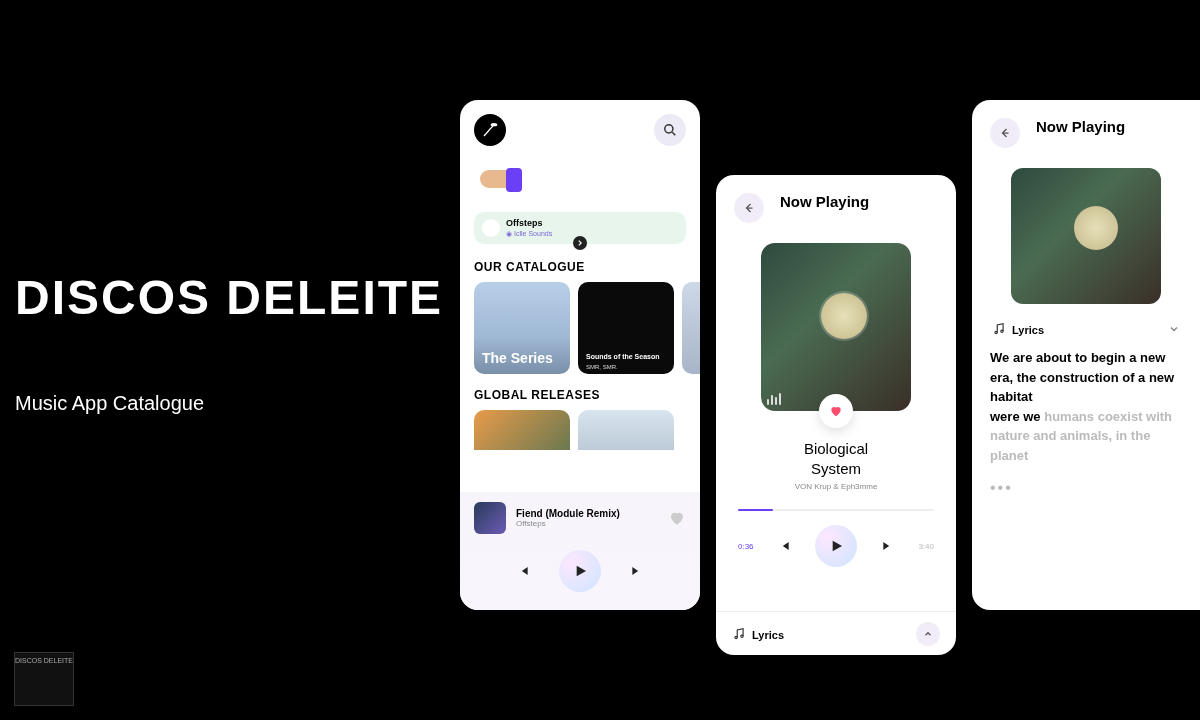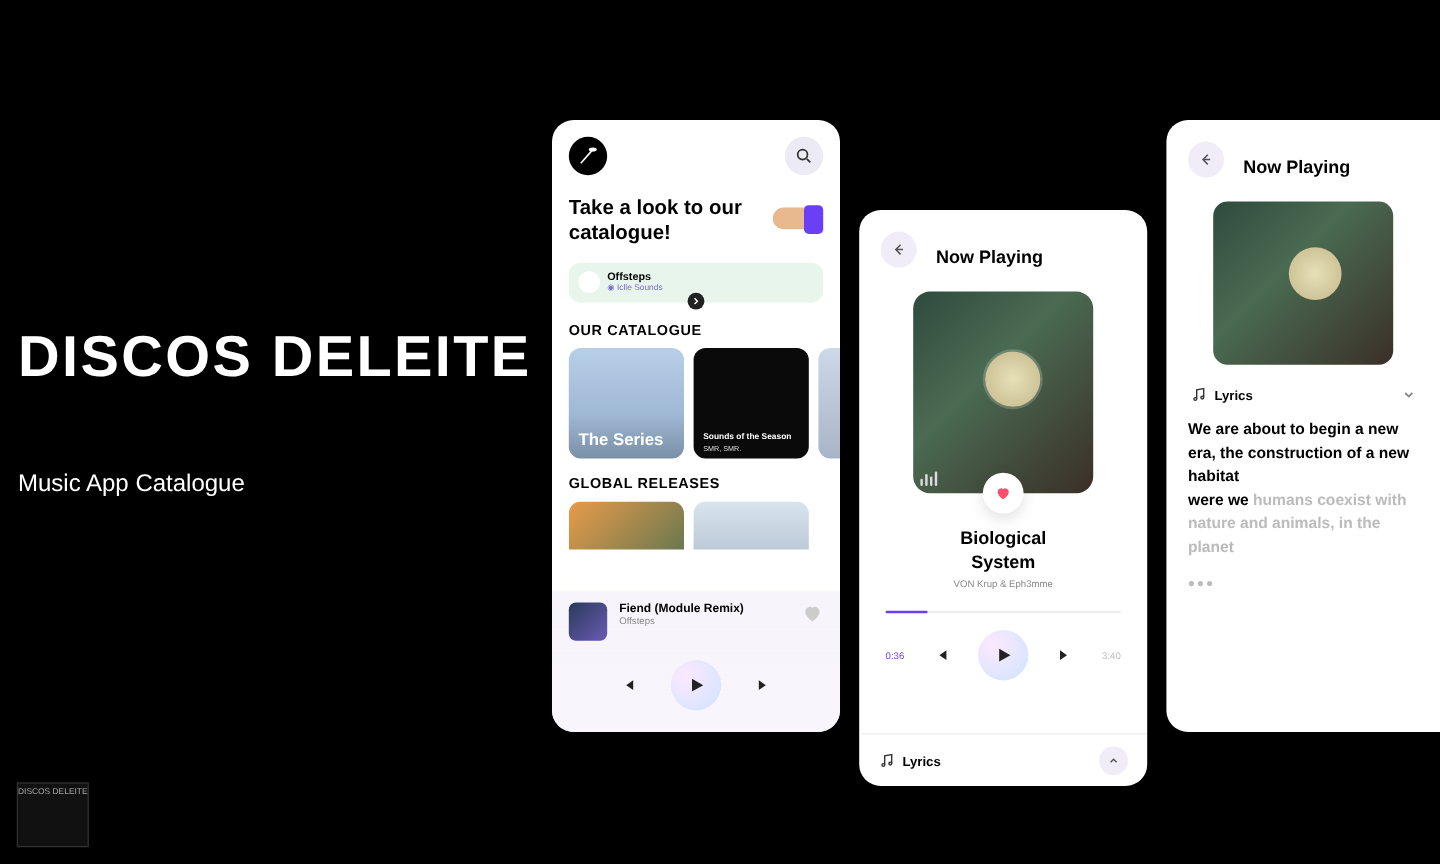--- a/index.html
+++ b/index.html
@@ -34,39 +34,39 @@
 .card-row{display:flex;gap:8px;margin-bottom:14px}
 .album-card{width:96px;height:92px;border-radius:10px;position:relative;overflow:hidden;flex-shrink:0}
 .album-card.dark{background:#0a0a0a}
 .album-card.city{background:linear-gradient(180deg,#b8cfe8 0%,#9fb8d4 60%,#7a8fa8 100%)}
 .card-label{position:absolute;left:8px;bottom:8px;font-size:14px;font-weight:700;color:#fff}
 .card-sub{position:absolute;left:8px;bottom:-2px;font-size:6px;color:#ddd}
 .card-peek{width:24px;height:92px;background:linear-gradient(180deg,#cdd8e8,#a8b5c8);border-radius:10px 0 0 10px;flex-shrink:0}
 .global-row{display:flex;gap:8px;height:40px;overflow:hidden}
 .gcard{width:96px;height:92px;border-radius:10px;flex-shrink:0}
 .mini-player{position:absolute;left:0;right:0;bottom:0;height:118px;background:linear-gradient(180deg,rgba(245,243,250,.85),#f8f6fc);backdrop-filter:blur(8px);padding:10px 14px}
-.mp-track{display:flex;align-items:flex-start;gap:10px}
+.mp-track{display:flex;align-items:center;gap:10px}
 .mp-art{width:32px;height:32px;border-radius:6px;background:linear-gradient(135deg,#2a3b5a,#6b5bb5)}
 .mp-info{flex:1}
 .mp-title{font-size:10px;font-weight:800}
 .mp-artist{font-size:8px;color:#888}
 .heart{width:18px;height:18px}
 .mp-controls{display:flex;justify-content:center;align-items:center;gap:28px;margin-top:16px}
 .ctrl-btn{width:16px;height:16px;display:flex;align-items:center;justify-content:center}
 .play-btn{width:42px;height:42px;border-radius:50%;background:radial-gradient(circle at 30% 30%,#fce8ff,#cfe4ff);display:flex;align-items:center;justify-content:center}
-.np-head{display:flex;align-items:flex-end;gap:16px;margin-bottom:20px}
+.np-head{display:flex;align-items:flex-start;gap:16px;margin-bottom:20px}
 .back-btn{width:30px;height:30px;border-radius:50%;background:#f0edf9;display:flex;align-items:center;justify-content:center}
 .np-title{font-size:15px;font-weight:800}
 .np-art{width:150px;height:168px;margin:0 auto;border-radius:14px;background:linear-gradient(135deg,#2e4a3e 0%,#4a6b52 40%,#3a2f28 100%);position:relative}
 .np-art::before{content:"";position:absolute;left:40%;top:30%;width:46px;height:46px;border-radius:50%;background:radial-gradient(circle,#e6e0b8,#c4b88a);box-shadow:0 0 0 2px rgba(255,255,255,.2)}
 .wave-ico{position:absolute;left:6px;bottom:6px;width:18px;height:14px;display:flex;gap:2px;align-items:flex-end}
 .wave-ico span{width:2px;background:#ddd;border-radius:1px}
 .fav{width:34px;height:34px;border-radius:50%;background:#fff;box-shadow:0 4px 12px rgba(0,0,0,.12);position:absolute;left:50%;transform:translateX(-50%);bottom:-17px;display:flex;align-items:center;justify-content:center}
 .np-song{text-align:center;margin-top:28px}
-.np-song-title{font-size:15px;font-weight:700;line-height:1.3}
+.np-song-title{font-size:15px;font-weight:400;line-height:1.3}
 .np-song-artist{font-size:8px;color:#888;margin-top:4px}
 .prog-bar{height:2px;background:#eee;margin:18px 4px 0;position:relative;border-radius:2px}
 .prog-fill{position:absolute;left:0;top:0;height:100%;width:18%;background:#6b3ff5;border-radius:2px}
 .np-controls{display:flex;align-items:center;justify-content:space-between;margin-top:14px;padding:0 4px}
 .time{font-size:8px;color:#6b3ff5}
 .time.end{color:#bbb}
 .lyrics-bar{position:absolute;left:0;right:0;bottom:0;height:44px;border-top:1px solid #eee;display:flex;align-items:center;justify-content:space-between;padding:0 16px}
 .lyrics-label{display:flex;align-items:flex-end;gap:6px;font-size:11px;font-weight:700}
 .expand-btn{width:24px;height:24px;border-radius:50%;background:#f0edf9;display:flex;align-items:center;justify-content:center}
 .p3-art{width:150px;height:136px;margin:10px auto 0;border-radius:12px;background:linear-gradient(135deg,#2e4a3e 0%,#4a6b52 40%,#3a2f28 100%);position:relative}
@@ -98,21 +98,20 @@
           </svg>
       </div>
       <div class="search-btn">
         <svg width="14" height="14" viewBox="0 0 24 24" fill="none" stroke="#333" stroke-width="2.5">
             <circle cx="10" cy="10" r="7"></circle>
             <path d="M21 21l-5-5"></path>
           </svg>
       </div>
     </div>
     <div class="hero-row">
-      <div class="hero-text">Take a look to our catalogue!</div>
       <div class="hand">
         <div class="hand-palm"></div>
           <div class="hand-cuff"></div>
       </div>
     </div>
     <div class="pill-row">
       <div class="pill green">
         <div class="pill-ico"></div>
         <div class="pill-txt"><b>Offsteps</b><span class="pill-sub">◉ <span>Iclle Sounds</span></span></div>
       </div>

